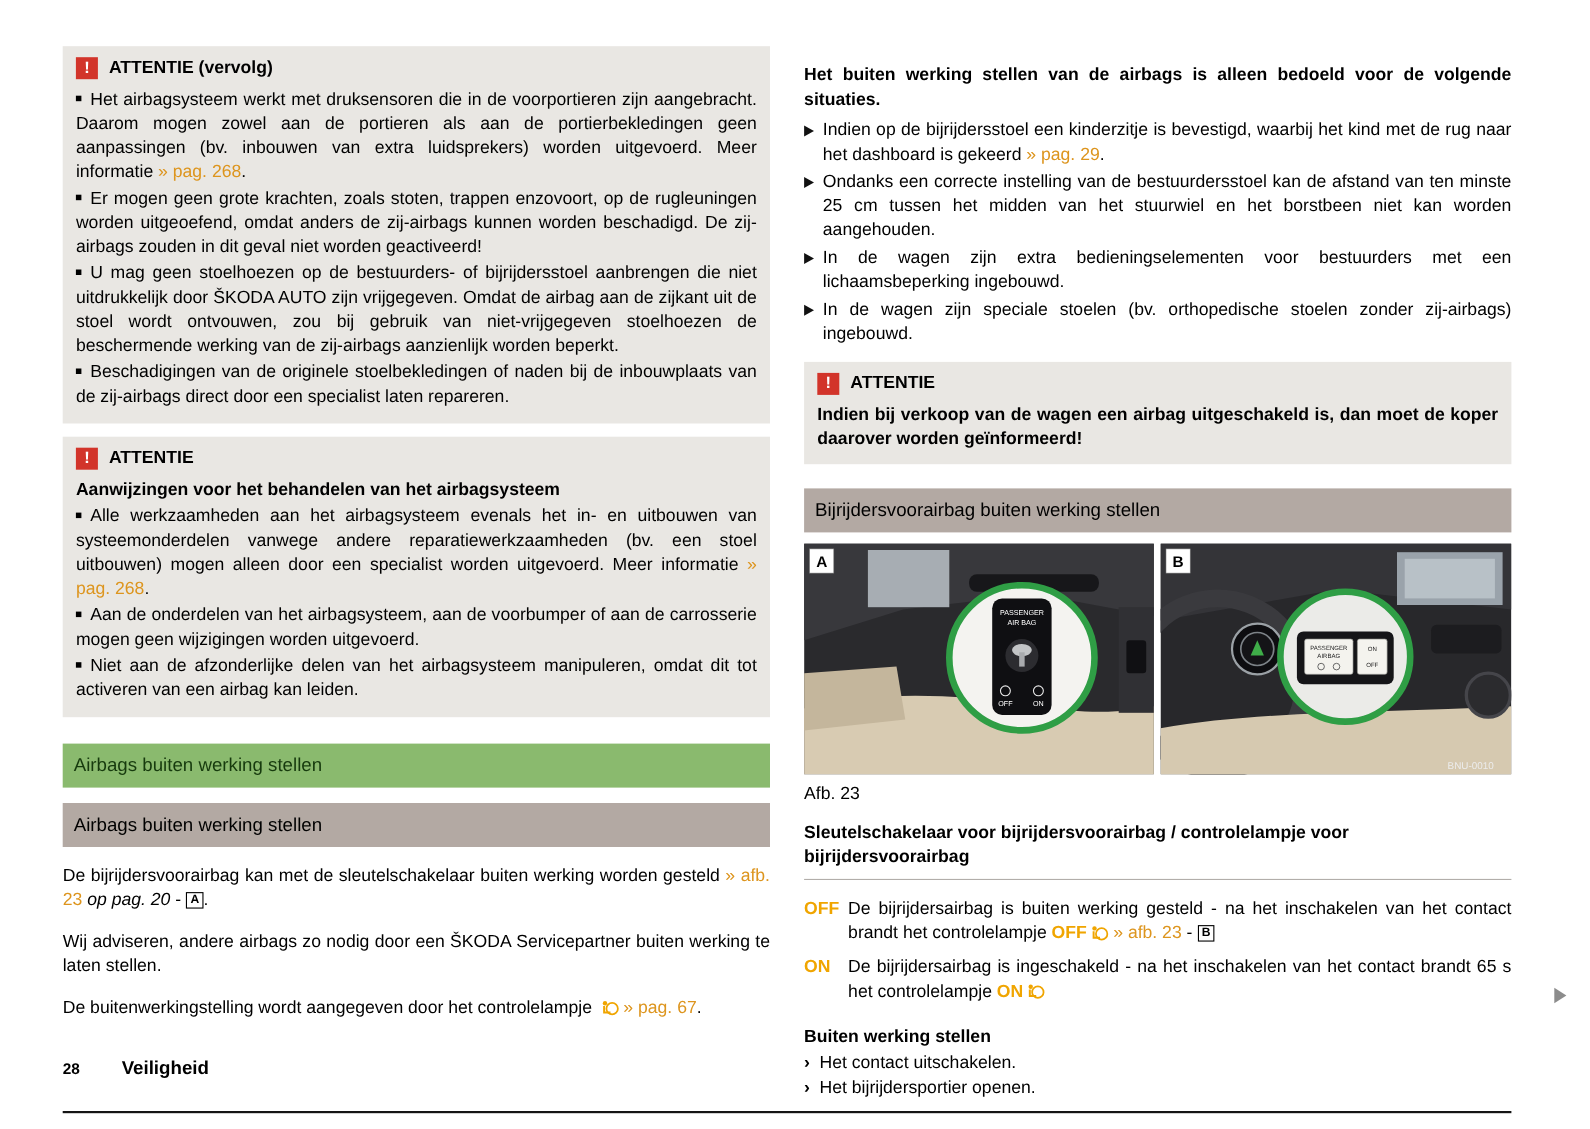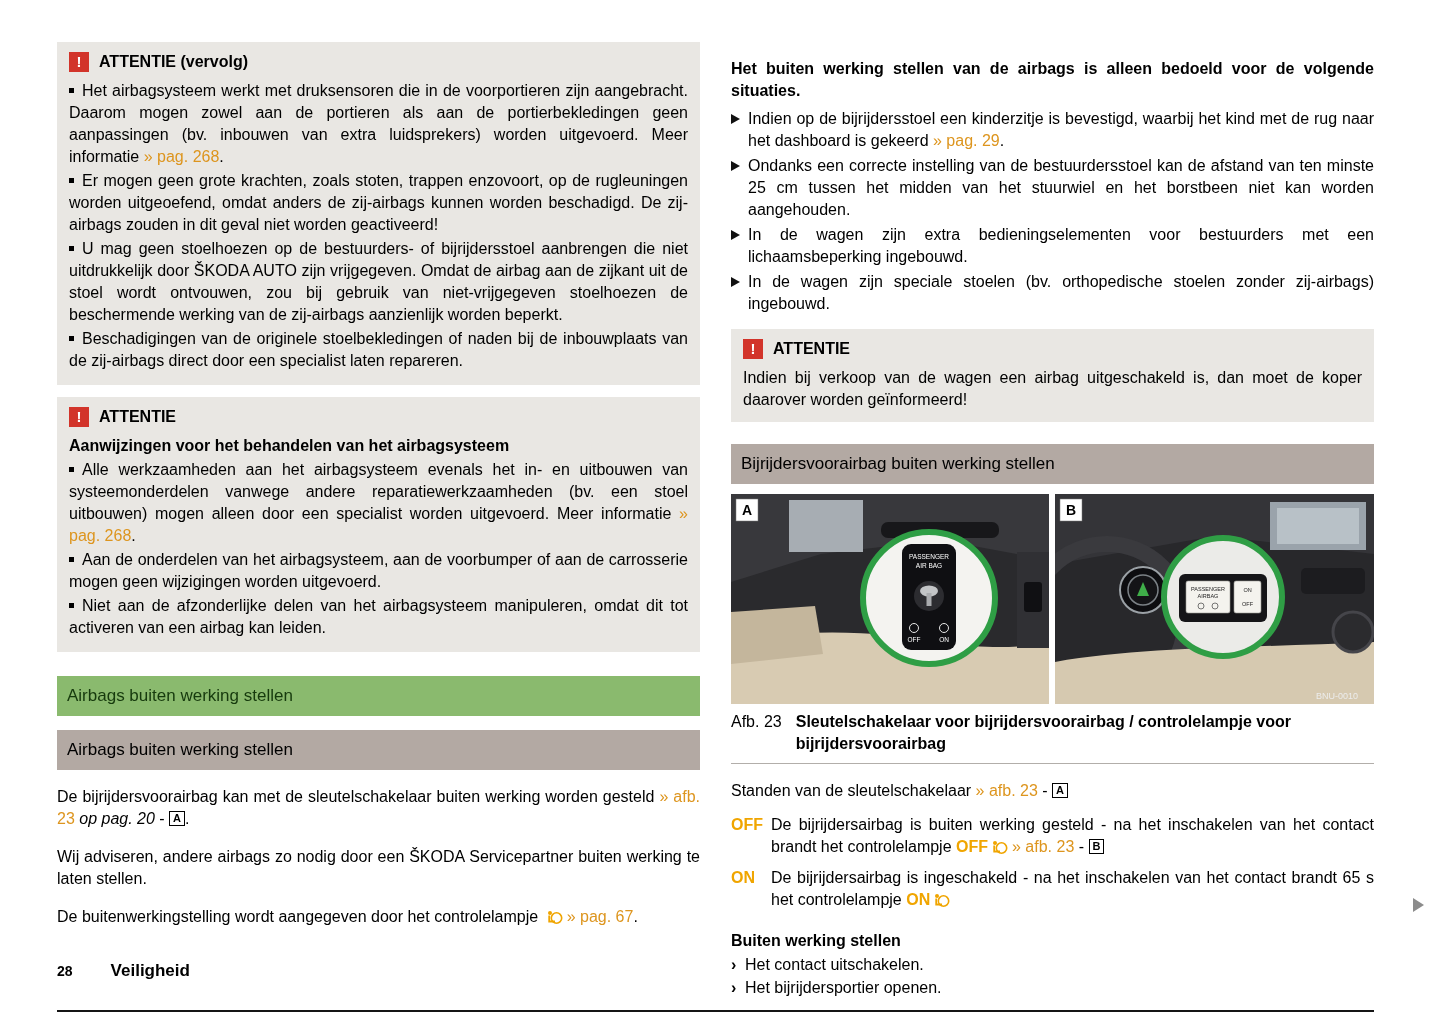--- a/index.html
+++ b/index.html
@@ -8,21 +8,21 @@
   .col{position:absolute;top:42px;width:643px;}
   .col-left{left:57px;}
   .col-right{left:731px;}
 
   
   .attention{background:#e9e7e3;padding:9px 12px 11px 12px;margin-bottom:12px;}
   .attn-head{display:flex;align-items:center;gap:10px;font-weight:bold;margin-bottom:7px;}
   .attn-icon{width:20px;height:20px;background:#d2342a;color:#fff;display:flex;align-items:center;
              justify-content:center;font-weight:bold;font-size:15px;flex:none;}
   .attn-sub{font-weight:bold;margin-bottom:2px;}
-  .attn-body{text-align:justify;}
+  .attn-body{text-align:justify;font-weight:bold;}
 
   
   .sq-item{text-align:justify;margin-bottom:2px;}
   .sq{display:inline-block;width:5px;height:5px;background:#000;vertical-align:3px;margin-right:8px;}
   .tri-item{position:relative;padding-left:17px;text-align:justify;margin-bottom:3px;}
   .tri{position:absolute;left:0;top:6px;width:0;height:0;border-left:9px solid #111;
        border-top:5px solid transparent;border-bottom:5px solid transparent;}
   .step{position:relative;padding-left:14px;margin-bottom:1px;}
   .step-marker{position:absolute;left:0;font-weight:bold;}
 
@@ -41,21 +41,21 @@
            line-height:13px;padding:0 3px;vertical-align:2px;background:#fff;}
   .lamp-icon{display:inline-block;vertical-align:-3px;margin:0 4px 0 2px;}
 
   .def-row{display:flex;margin-bottom:6px;}
   .def-term{width:40px;flex:none;}
   .def-text{text-align:justify;}
   .steps-title{font-weight:bold;margin-bottom:2px;}
 
   
   .figure{display:flex;gap:6px;margin-bottom:7px;}
-  .caption{display:flex;gap:14px;margin-bottom:8px;line-height:22px;}
+  .caption{display:flex;gap:14px;margin-bottom:8px;line-height:22px;flex-direction:column;}
   .caption-label{flex:none;}
   .caption-text{font-weight:bold;text-align:left;}
   .figure-rule{border-top:1px solid #b2aeaa;margin-bottom:16px;}
   .positions{margin-bottom:12px;}
 
   
   .fig-small{font-size:6.5px;fill:#fff;text-anchor:middle;font-family:"Liberation Sans",sans-serif;}
   .fig-tiny-dark{font-size:5.5px;fill:#222;text-anchor:middle;font-family:"Liberation Sans",sans-serif;}
   .fig-label{font-size:14px;font-weight:bold;fill:#000;text-anchor:middle;font-family:"Liberation Sans",sans-serif;}
   .fig-code{font-size:9px;fill:#ececec;text-anchor:middle;font-family:"Liberation Sans",sans-serif;}
@@ -211,23 +211,20 @@
         <text x="282" y="205" class="fig-code">BNU-0010</text>
       </svg>
     </div>
 
     <div class="caption">
       <span class="caption-label">Afb. 23</span>
       <span class="caption-text">Sleutelschakelaar voor bijrijdersvoorairbag / controlelampje voor bijrijdersvoorairbag</span>
     </div>
     <div class="figure-rule"></div>
 
-    <p class="positions">
-      <span>Standen van de sleutelschakelaar </span><a class="link">» afb. 23</a><span> - </span><span class="ref-box">A</span>
-    </p>
 
     <div class="def-row">
       <span class="def-term lamp">OFF</span>
       <span class="def-text">
         <span>De bijrijdersairbag is buiten werking gesteld - na het inschakelen van het contact brandt het controlelampje </span><span class="lamp">OFF</span><span class="lamp-icon"><svg width="18" height="16" viewBox="0 0 18 16">
               <circle cx="5" cy="4" r="2" fill="#f0a500"></circle>
               <path d="M4.2,6.5 L4.2,12.5 L10,12.5" stroke="#f0a500" stroke-width="1.8" fill="none"></path>
               <circle cx="11.5" cy="9" r="5.2" fill="none" stroke="#f0a500" stroke-width="1.6"></circle>
             </svg></span><a class="link">» afb. 23</a><span> - </span><span class="ref-box">B</span>
       </span>

